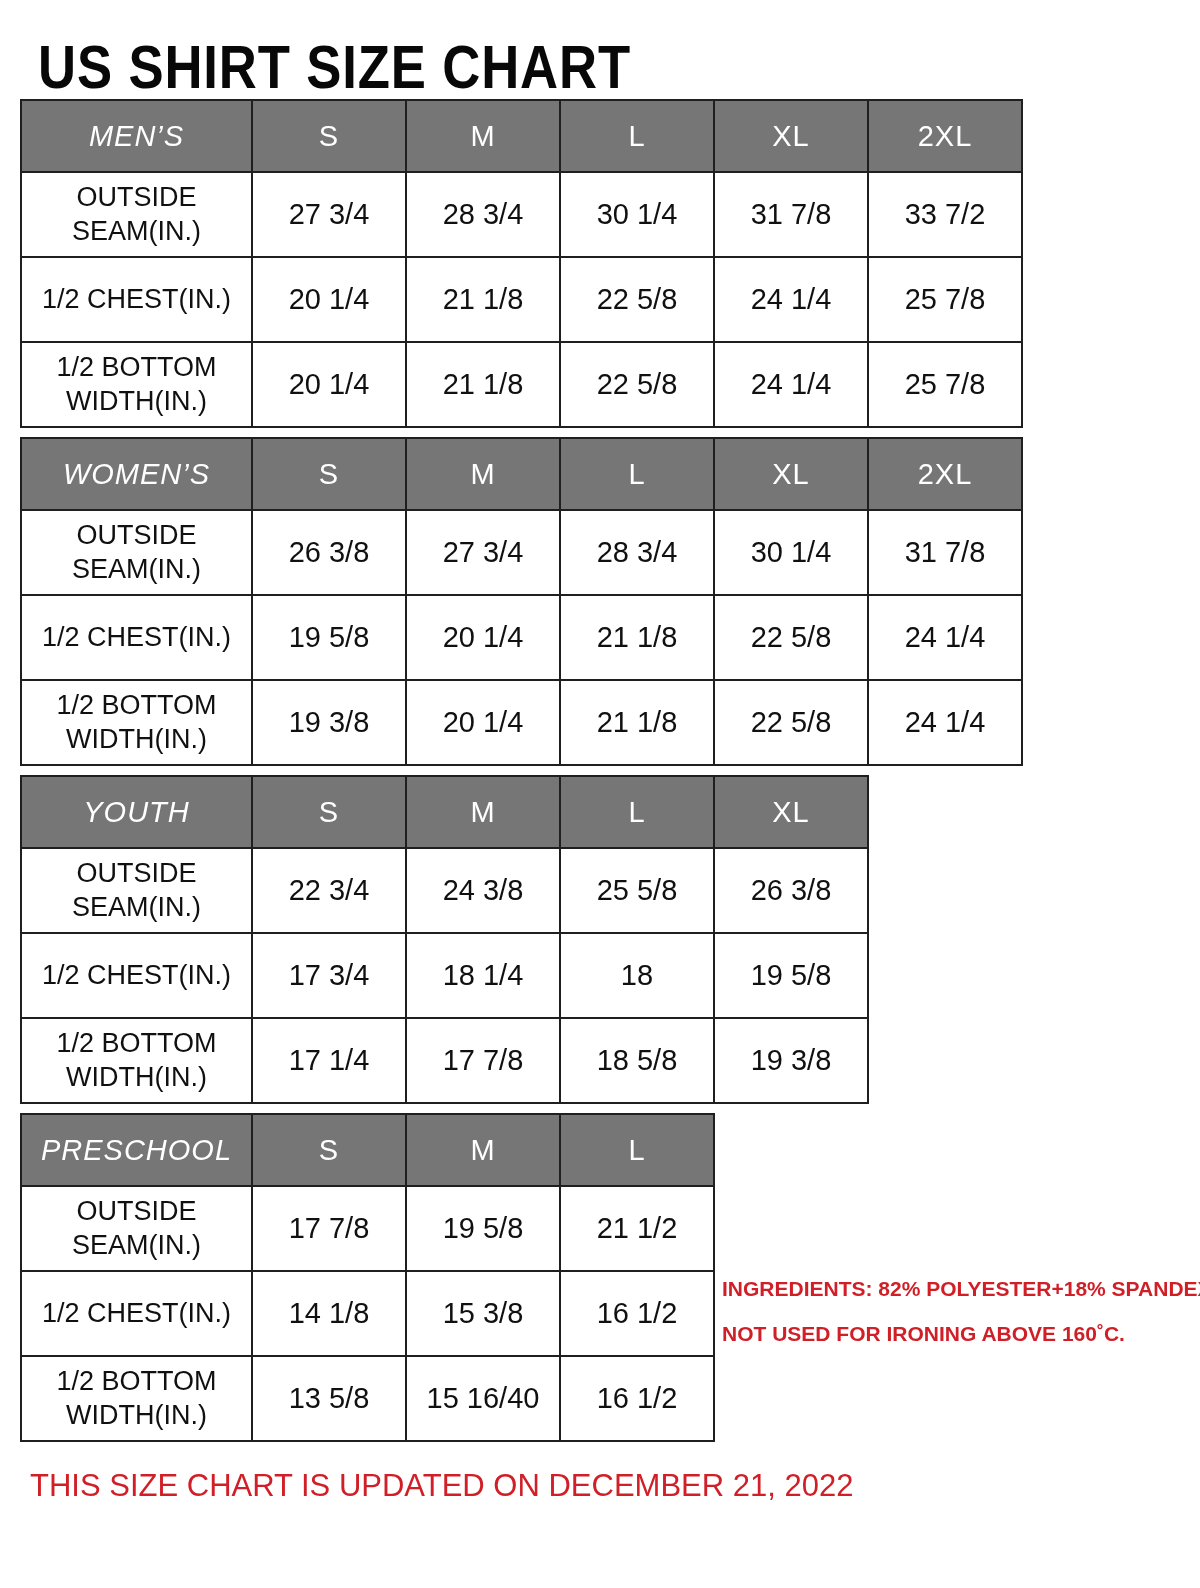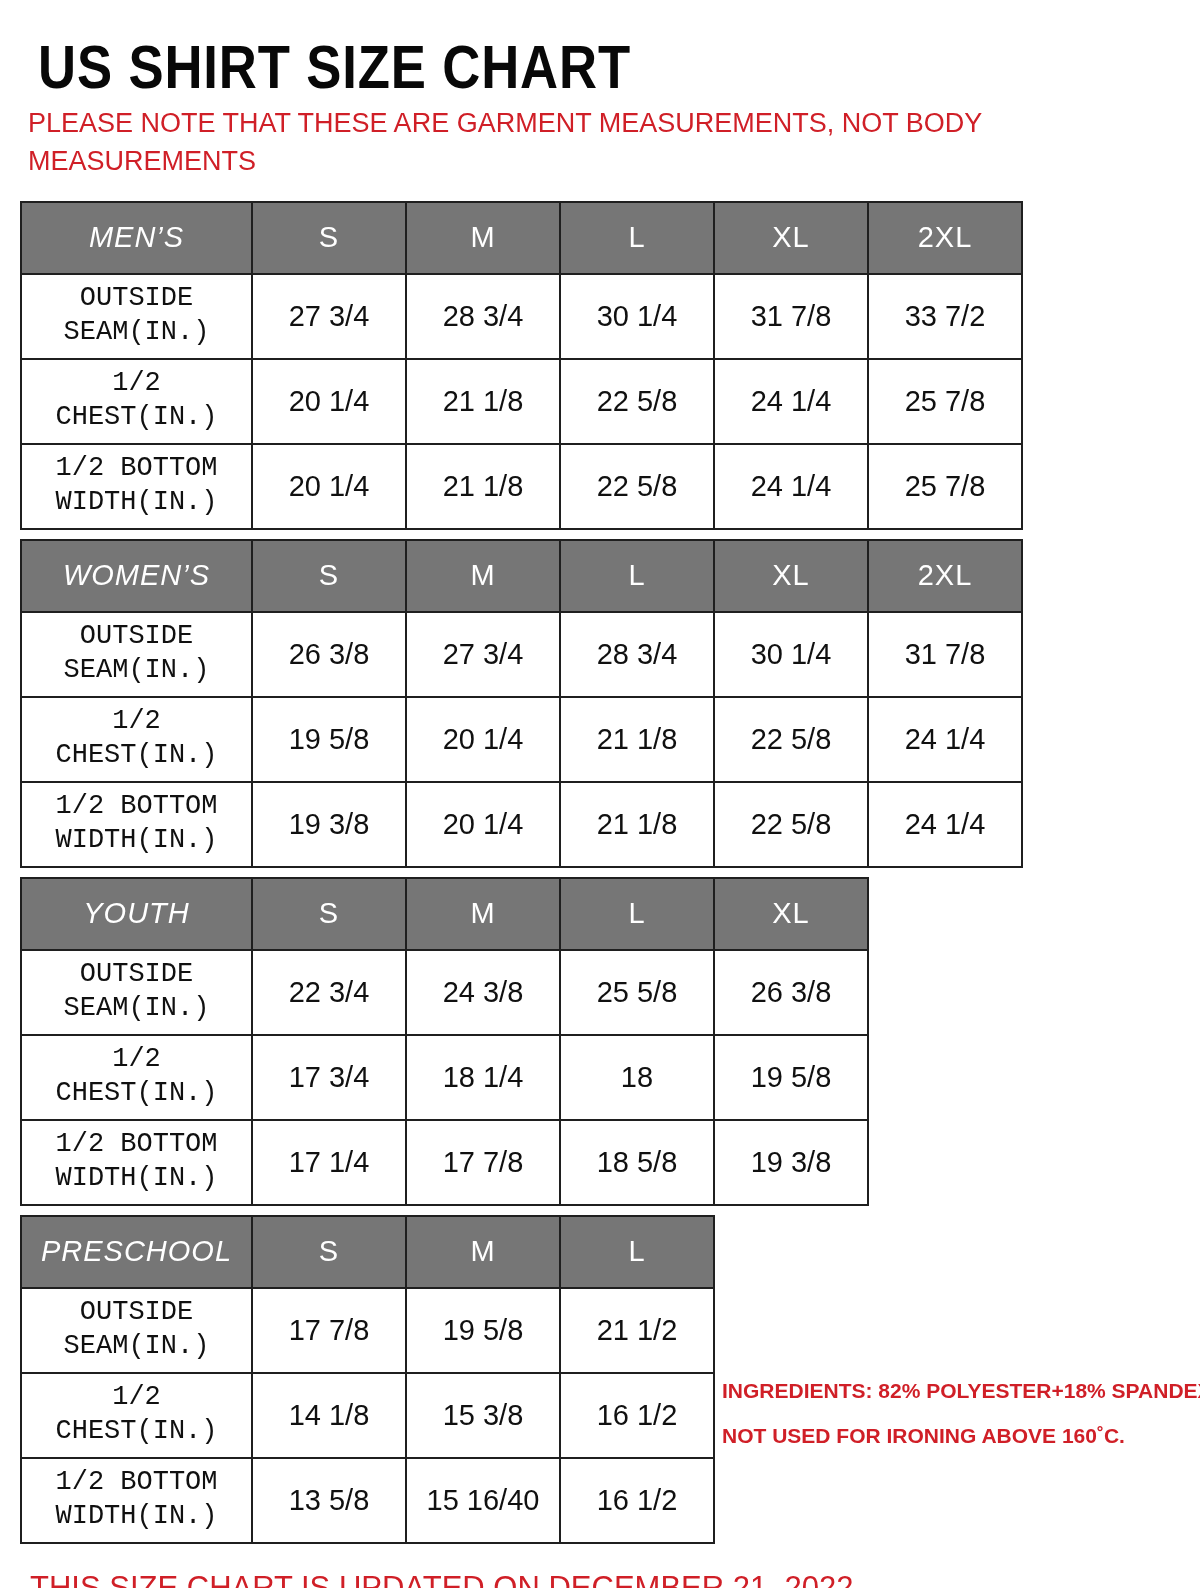--- a/index.html
+++ b/index.html
@@ -66,21 +66,20 @@
   }
   table.size-table td {
     height: 81px;
     font-size: 29px;
     color: #101010;
   }
   table.size-table td.row-label {
     font-size: 27px;
     line-height: 1.25;
     padding: 0 2px;
-    font-family: Liberation Mono, monospace;
   }
   [data-name="size-table-youth"] {
     margin-bottom: 16px;
   }
   [data-name="size-table-preschool"] {
     margin-bottom: 0;
   }
   .ingredients {
     position: absolute;
     left: 702px;
@@ -96,21 +95,20 @@
     font-size: 31px;
     margin: 26px 0 0 10px;
     white-space: nowrap;
   }
 </style>
 </head>
 <body>
 
 <div class="page" data-name="size-chart-page">
   <h1 class="page-title" data-name="page-title">US SHIRT SIZE CHART</h1>
-  <div class="garment-note" data-name="garment-measurements-note">PLEASE NOTE THAT THESE ARE GARMENT MEASUREMENTS, NOT BODY MEASUREMENTS</div>
 
   <div class="tables-wrap" data-name="tables-container">
 
     <table class="size-table" data-name="size-table-mens">
         <thead>
           <tr data-name="header-row">
             <th data-name="group-header-cell">MEN’S</th>
             <th data-name="size-column-header">S</th>
             <th data-name="size-column-header">M</th>
             <th data-name="size-column-header">L</th>

